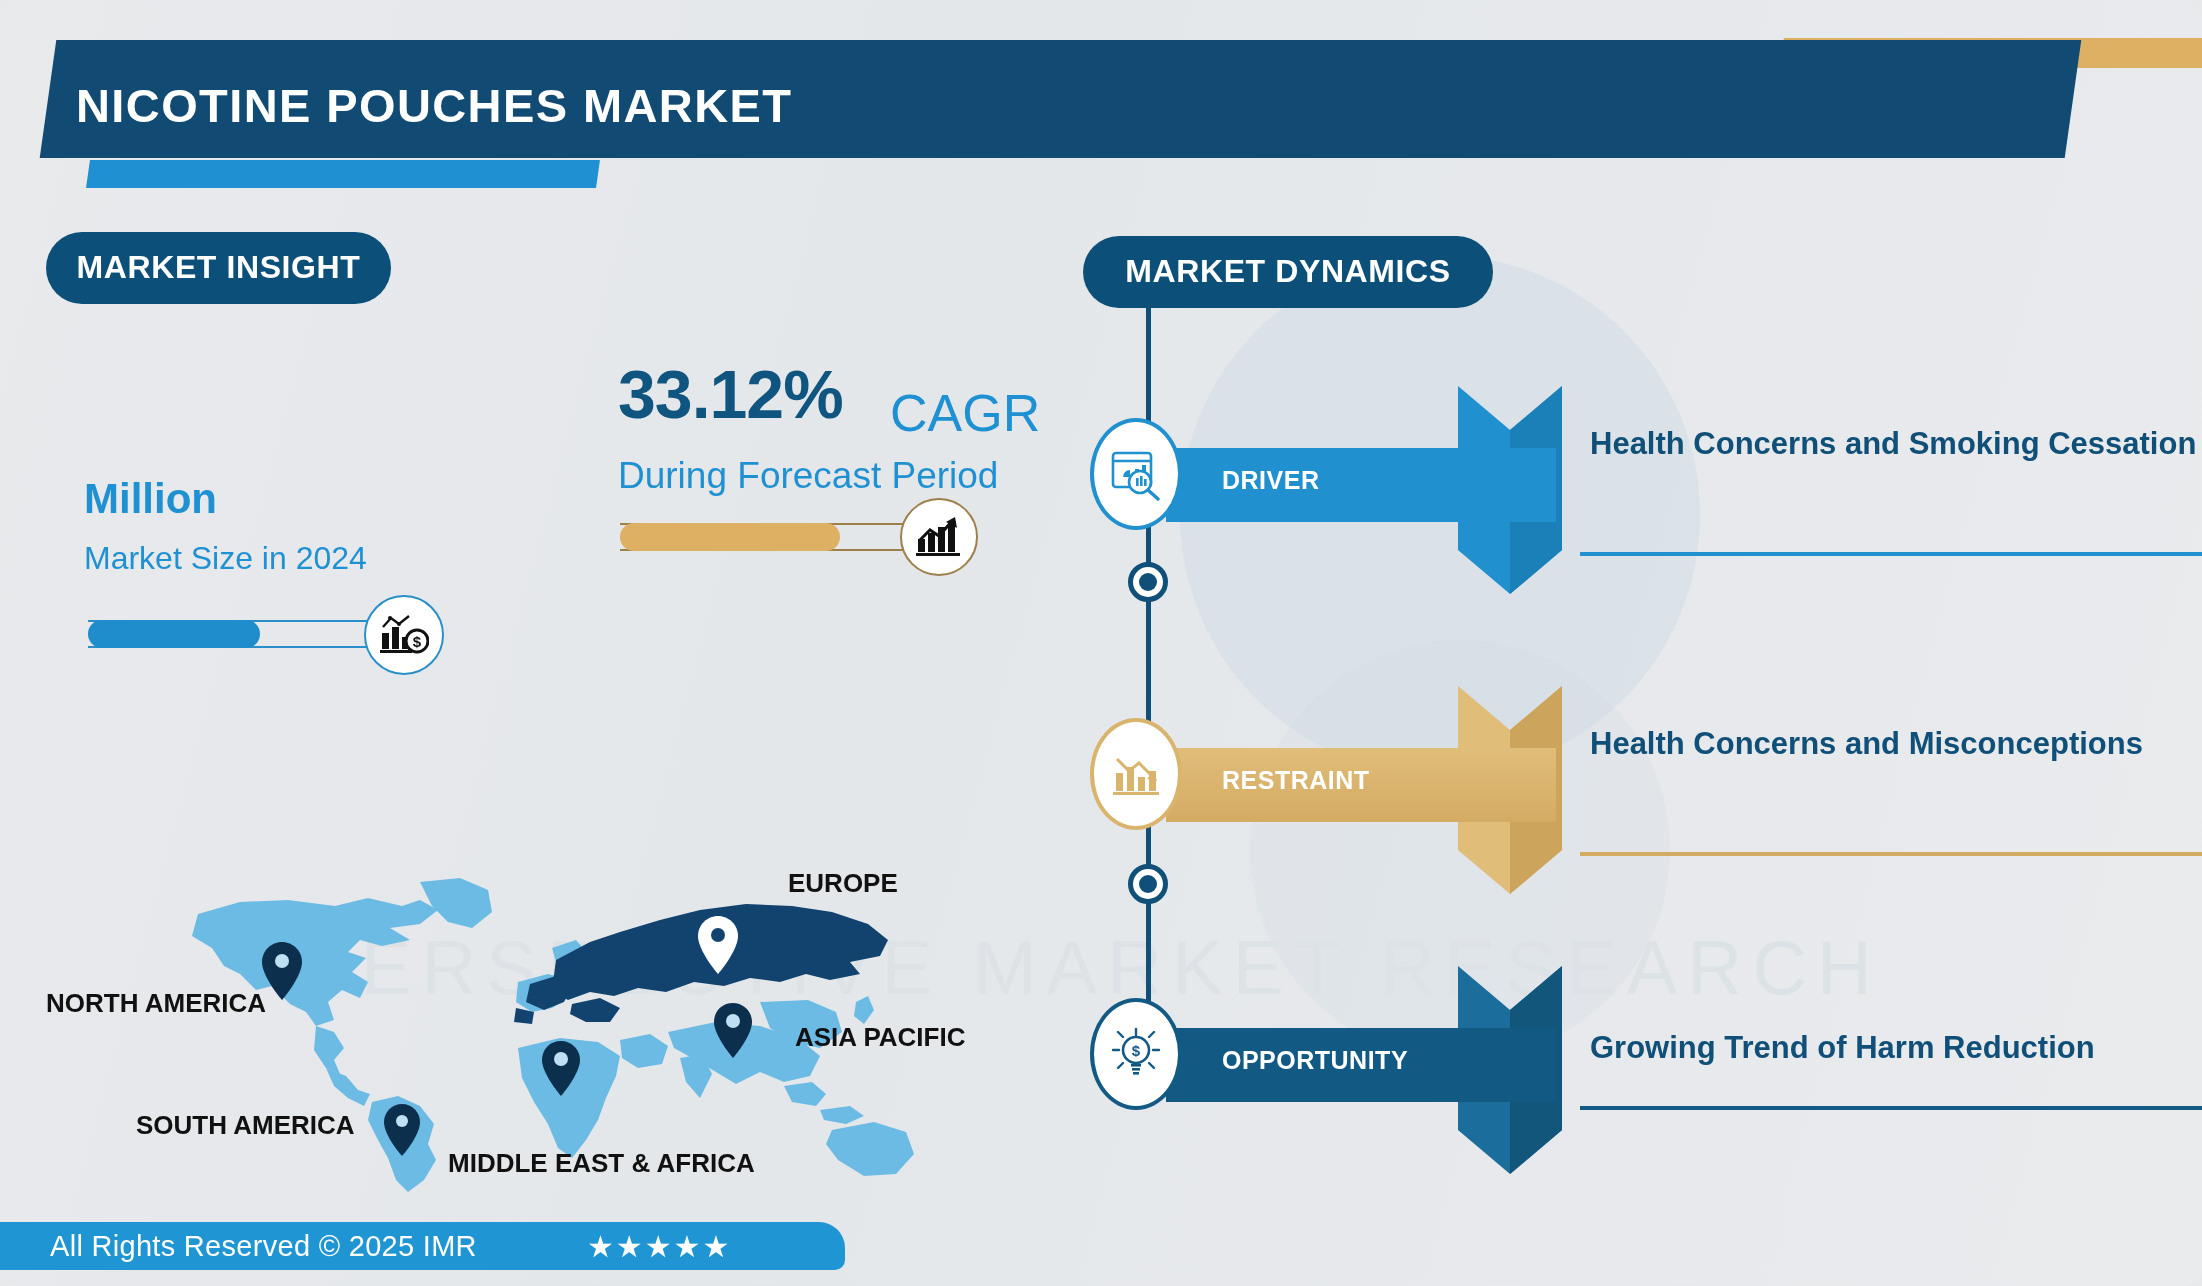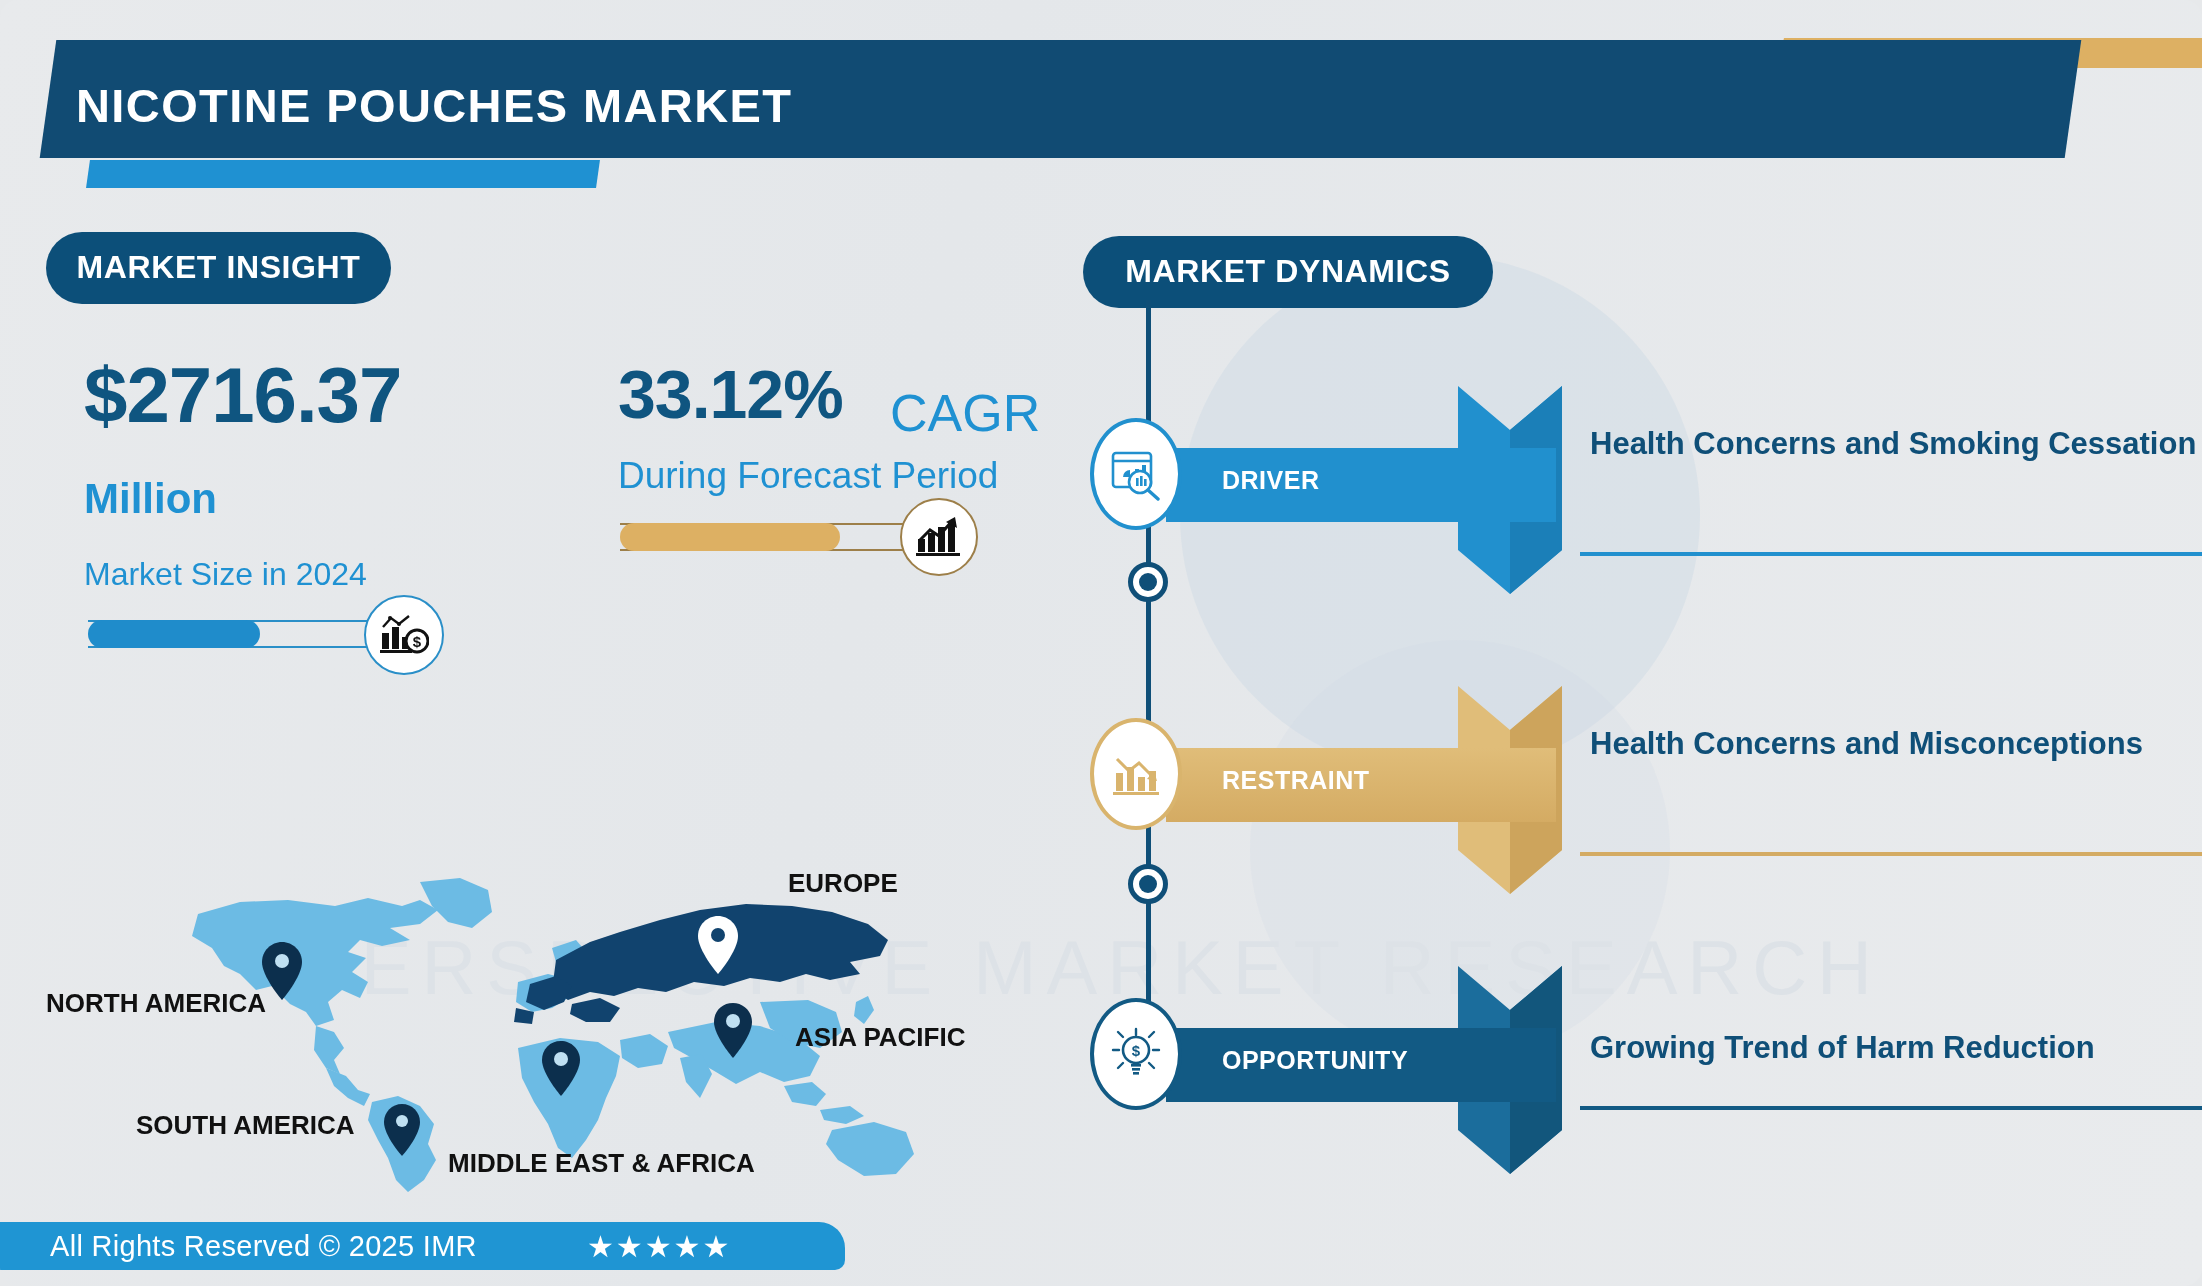--- a/index.html
+++ b/index.html
@@ -77,21 +77,21 @@
   .big-value {
     position:absolute; left:84px; top:350px;
     font-size:78px; font-weight:bold; color:#0f5580; letter-spacing:-1px;
   }
   .sub-million {
     position:absolute; left:84px; top:475px;
     font-size:42px; font-weight:bold; color:#1f91d2;
   }
   .sub-size {
     position:absolute; left:84px; top:540px;
-    font-size:32px; color:#1f91d2;margin-top:16px;
+    font-size:32px; color:#1f91d2;
   }
   .bar-track {
     position:absolute; height:28px; border-top:2px solid #2a8fc8; border-bottom:2px solid #2a8fc8;
   }
   .bar-fill {
     position:absolute; height:28px; border-radius:16px;
   }
   .icon-circle {
     position:absolute; border-radius:50%;
     background:#ffffff;
@@ -220,21 +220,20 @@
   <div class="wm-blob" style="left:1250px;top:640px;width:420px;height:420px;opacity:.5;"></div>
   <div class="wm-text">PERSPECTIVE MARKET RESEARCH</div>
 
   <div class="gold-tab"></div>
   <div class="title-bar"></div>
   <div class="title-text">NICOTINE POUCHES MARKET</div>
   <div class="title-underbar"></div>
 
   <div class="pill" id="pill-market-insight">MARKET INSIGHT</div>
 
-  <div class="big-value">$2716.37</div>
   <div class="sub-million">Million</div>
   <div class="sub-size">Market Size in 2024</div>
 
   <div class="bar-track" id="bar-left-track"></div>
   <div class="bar-fill" id="bar-left-fill"></div>
   <div class="icon-circle" id="ic-left">
     <svg width="50" height="44" viewBox="0 0 50 44">
       <rect x="3" y="20" width="7" height="16" fill="#111"></rect>
       <rect x="13" y="14" width="7" height="22" fill="#111"></rect>
       <rect x="23" y="24" width="7" height="12" fill="#111"></rect>

